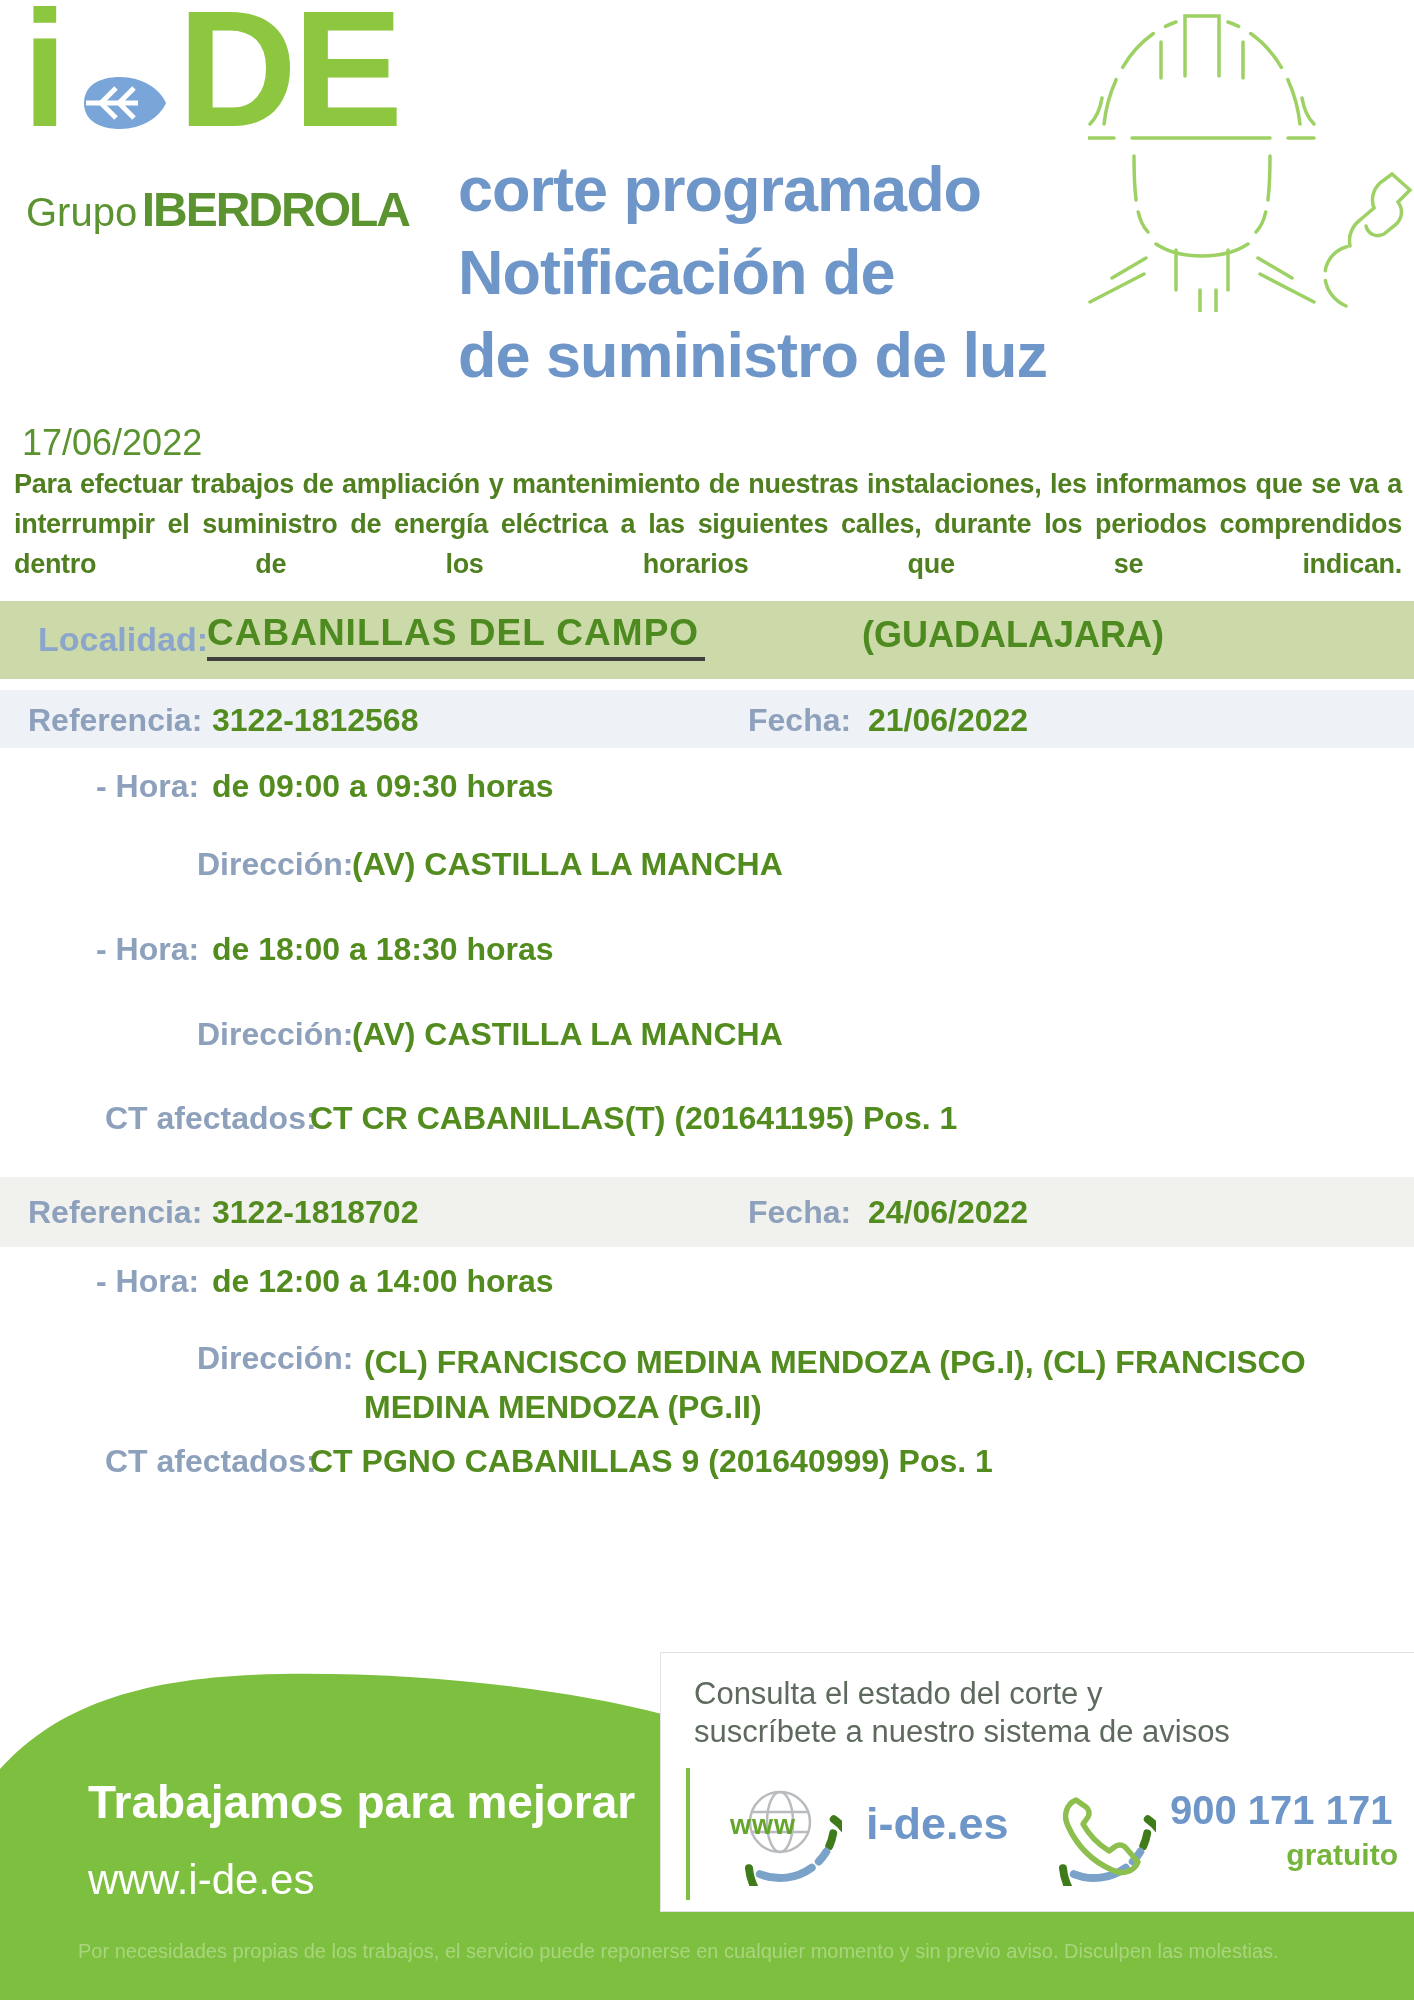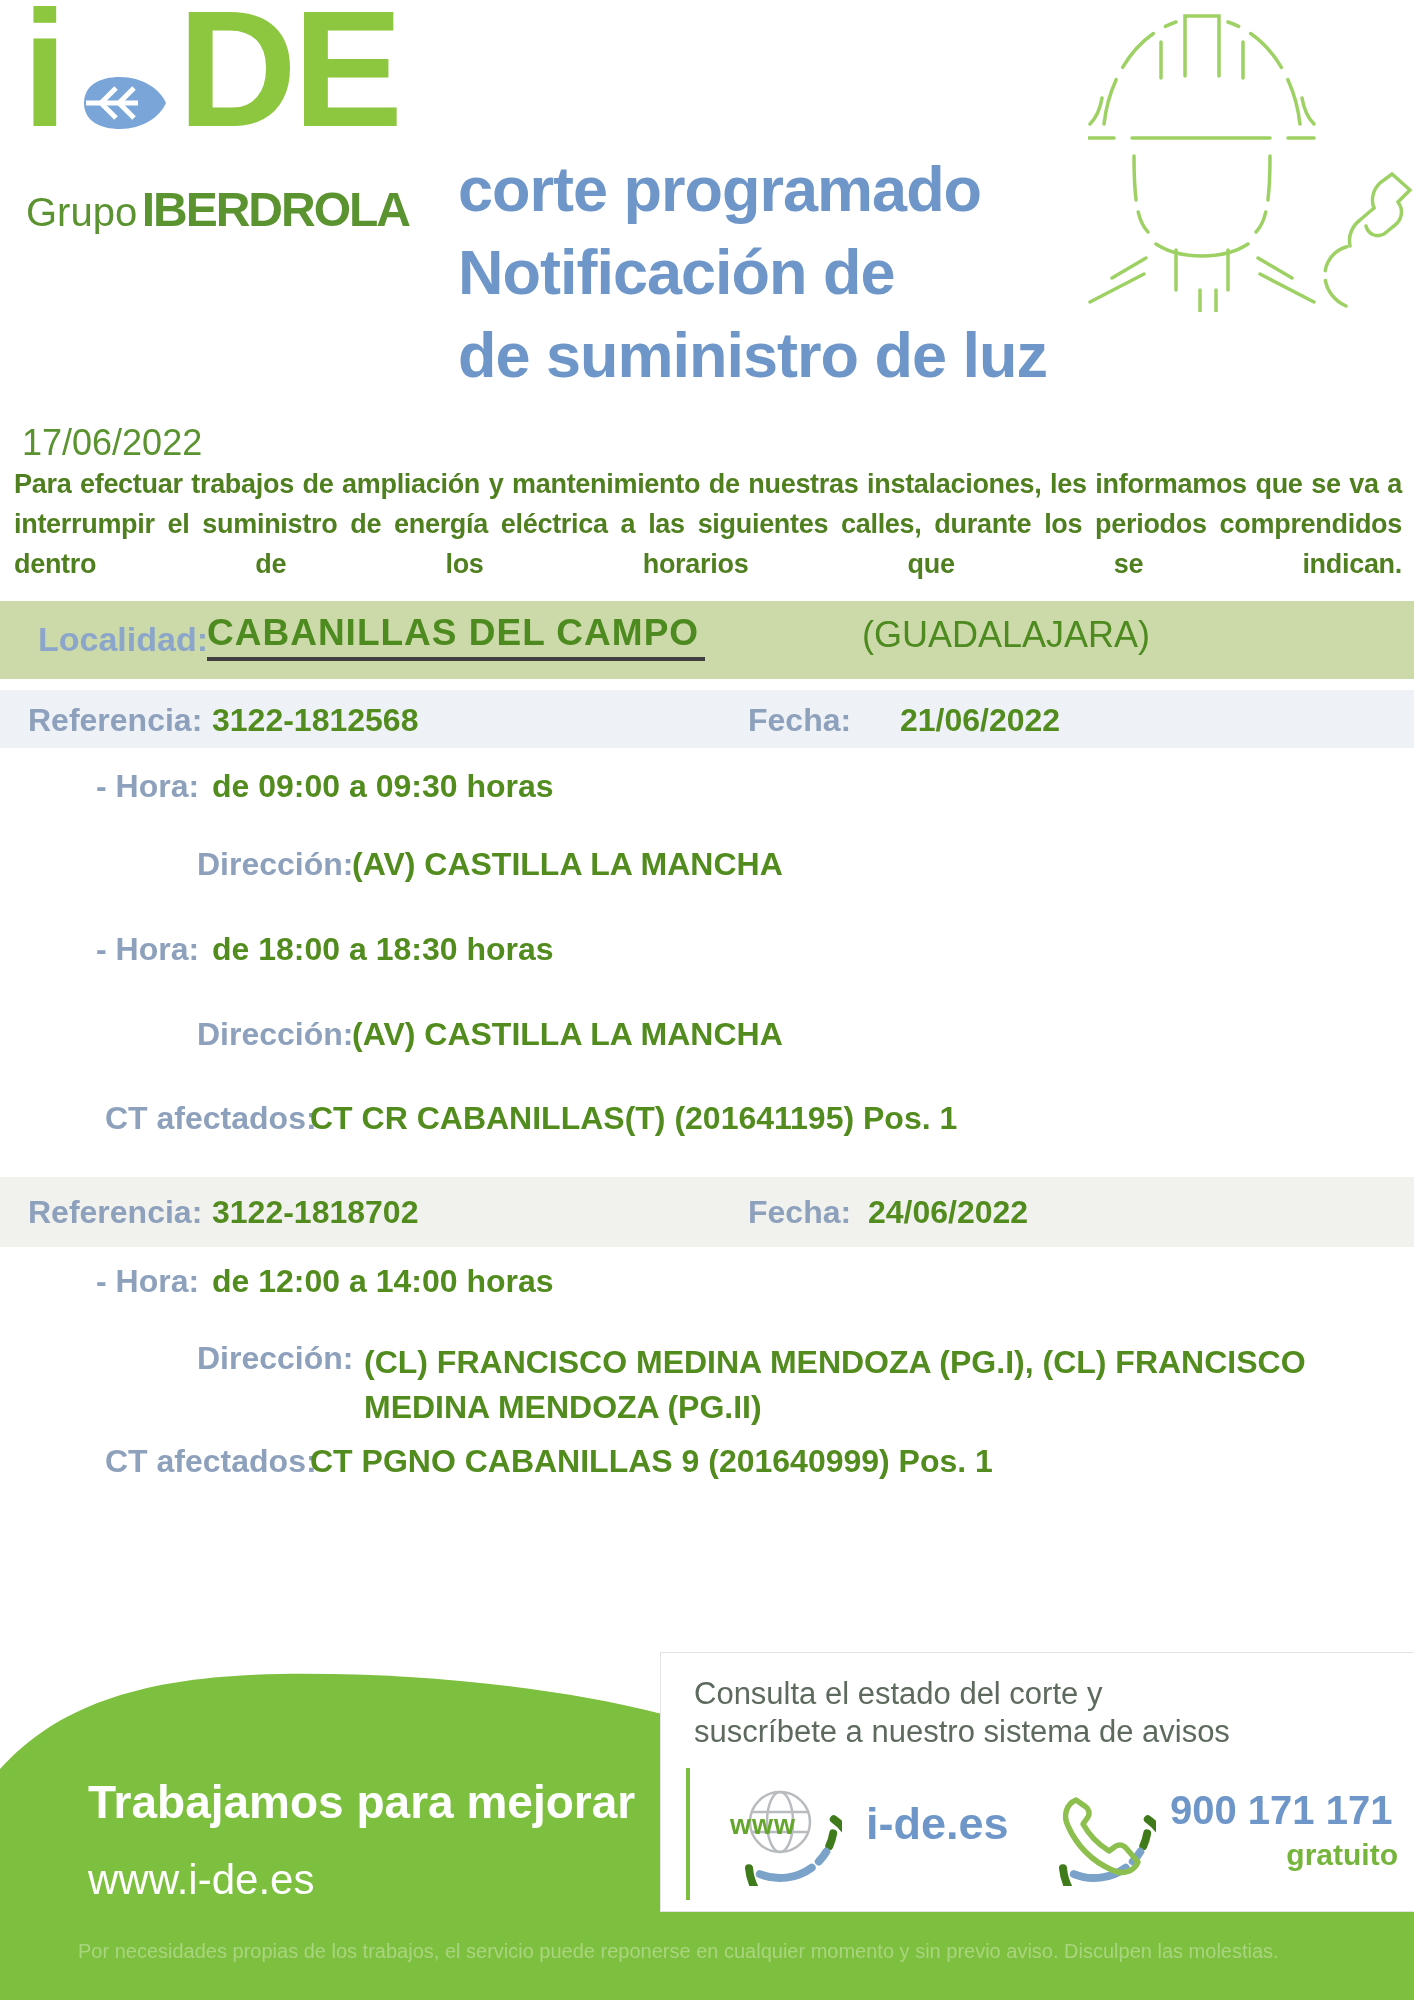--- a/index.html
+++ b/index.html
@@ -22,21 +22,21 @@
   .date{position:absolute;left:22px;top:422px;font-size:36px;color:#5b9331;}
 
   .intro{position:absolute;left:14px;top:464px;width:1388px;font-size:27px;font-weight:bold;
          letter-spacing:-0.3px;color:#4f7f1f;line-height:40px;text-align:justify;text-align-last:justify;}
 
   
   .loc-bar{position:absolute;left:0;top:601px;width:1414px;height:78px;background:#ccd9a8;}
   .loc-label{position:absolute;left:38px;top:620px;font-size:34px;font-weight:bold;color:#8ba6ca;}
   .loc-value{position:absolute;left:207px;top:612px;font-size:37px;font-weight:bold;color:#4d8a1f;
              letter-spacing:1px;border-bottom:4px solid #404040;padding:0 6px 3px 0;}
-  .loc-prov{position:absolute;left:862px;top:614px;font-size:36px;font-weight:normal;color:#4d8a1f;}
+  .loc-prov{position:absolute;left:862px;top:614px;font-size:36px;font-weight:bold;color:#4d8a1f;}
 
   .band{position:absolute;left:0;width:1414px;}
   .band1{top:690px;height:58px;background:#eef1f6;}
   .band2{top:1177px;height:70px;background:#f1f1ee;}
 
   .lbl{position:absolute;font-size:32px;font-weight:bold;color:#8da0bc;white-space:nowrap;}
   .val{position:absolute;font-size:32px;font-weight:bold;color:#538c1e;white-space:nowrap;}
   .val-wrap{white-space:normal;width:1056px;line-height:45px;}
 
   
@@ -119,21 +119,21 @@
 
   <div class="loc-bar"></div>
   <div class="loc-label">Localidad:</div>
   <div class="loc-value">CABANILLAS DEL CAMPO</div>
   <div class="loc-prov">(GUADALAJARA)</div>
 
   <div class="band band1"></div>
   <div class="lbl" style="left:28px;top:702px;">Referencia:</div>
   <div class="val" style="left:212px;top:702px;">3122-1812568</div>
   <div class="lbl" style="left:748px;top:702px;">Fecha:</div>
-  <div class="val" style="left:868px;top:702px;margin-left:32px;">21/06/2022</div>
+  <div class="val" style="left:868px;top:702px;">21/06/2022</div>
 
   <div class="lbl" style="left:96px;top:768px;">- Hora:</div>
   <div class="val" style="left:212px;top:768px;">de 09:00 a 09:30 horas</div>
   <div class="lbl" style="left:197px;top:846px;">Dirección:</div>
   <div class="val" style="left:352px;top:846px;">(AV) CASTILLA LA MANCHA</div>
   <div class="lbl" style="left:96px;top:931px;">- Hora:</div>
   <div class="val" style="left:212px;top:931px;">de 18:00 a 18:30 horas</div>
   <div class="lbl" style="left:197px;top:1016px;">Dirección:</div>
   <div class="val" style="left:352px;top:1016px;">(AV) CASTILLA LA MANCHA</div>
   <div class="lbl" style="left:105px;top:1100px;">CT afectados:</div>

